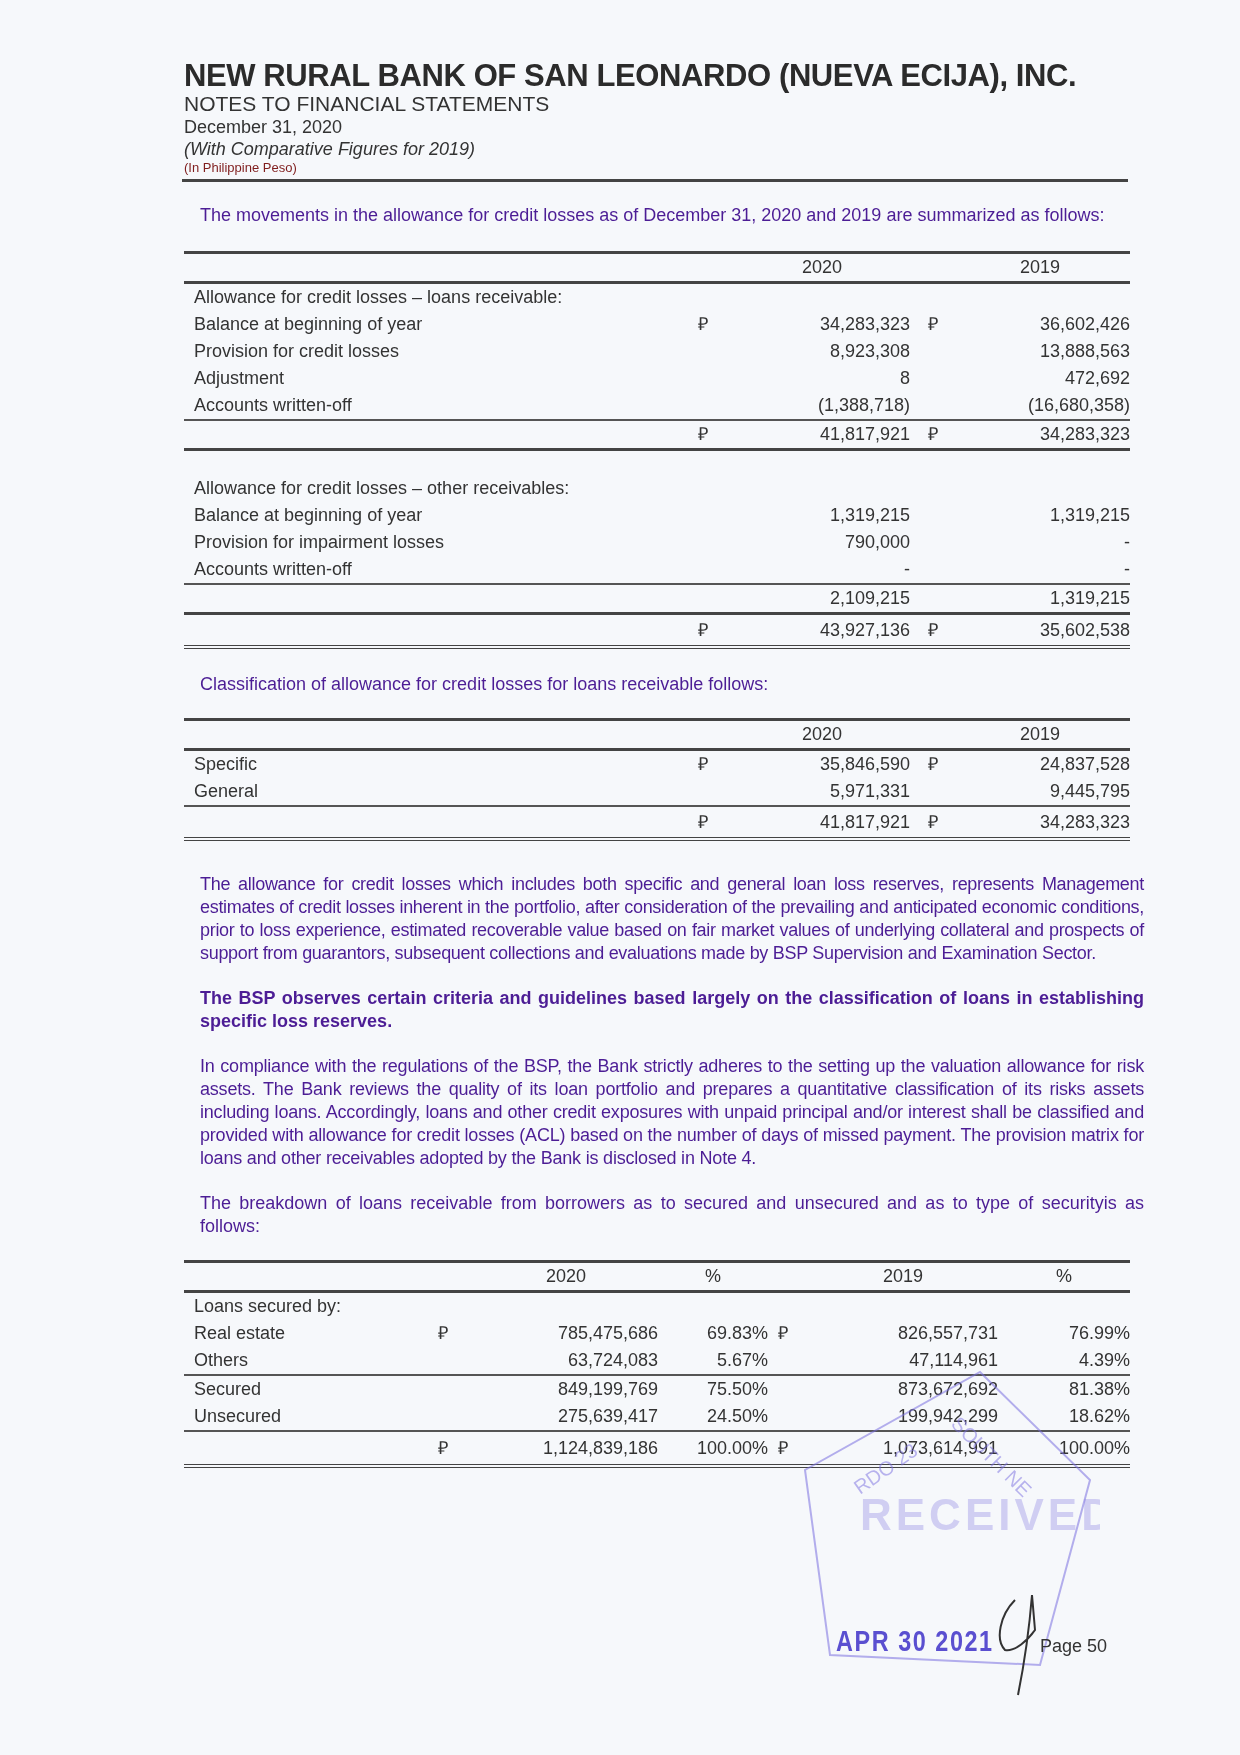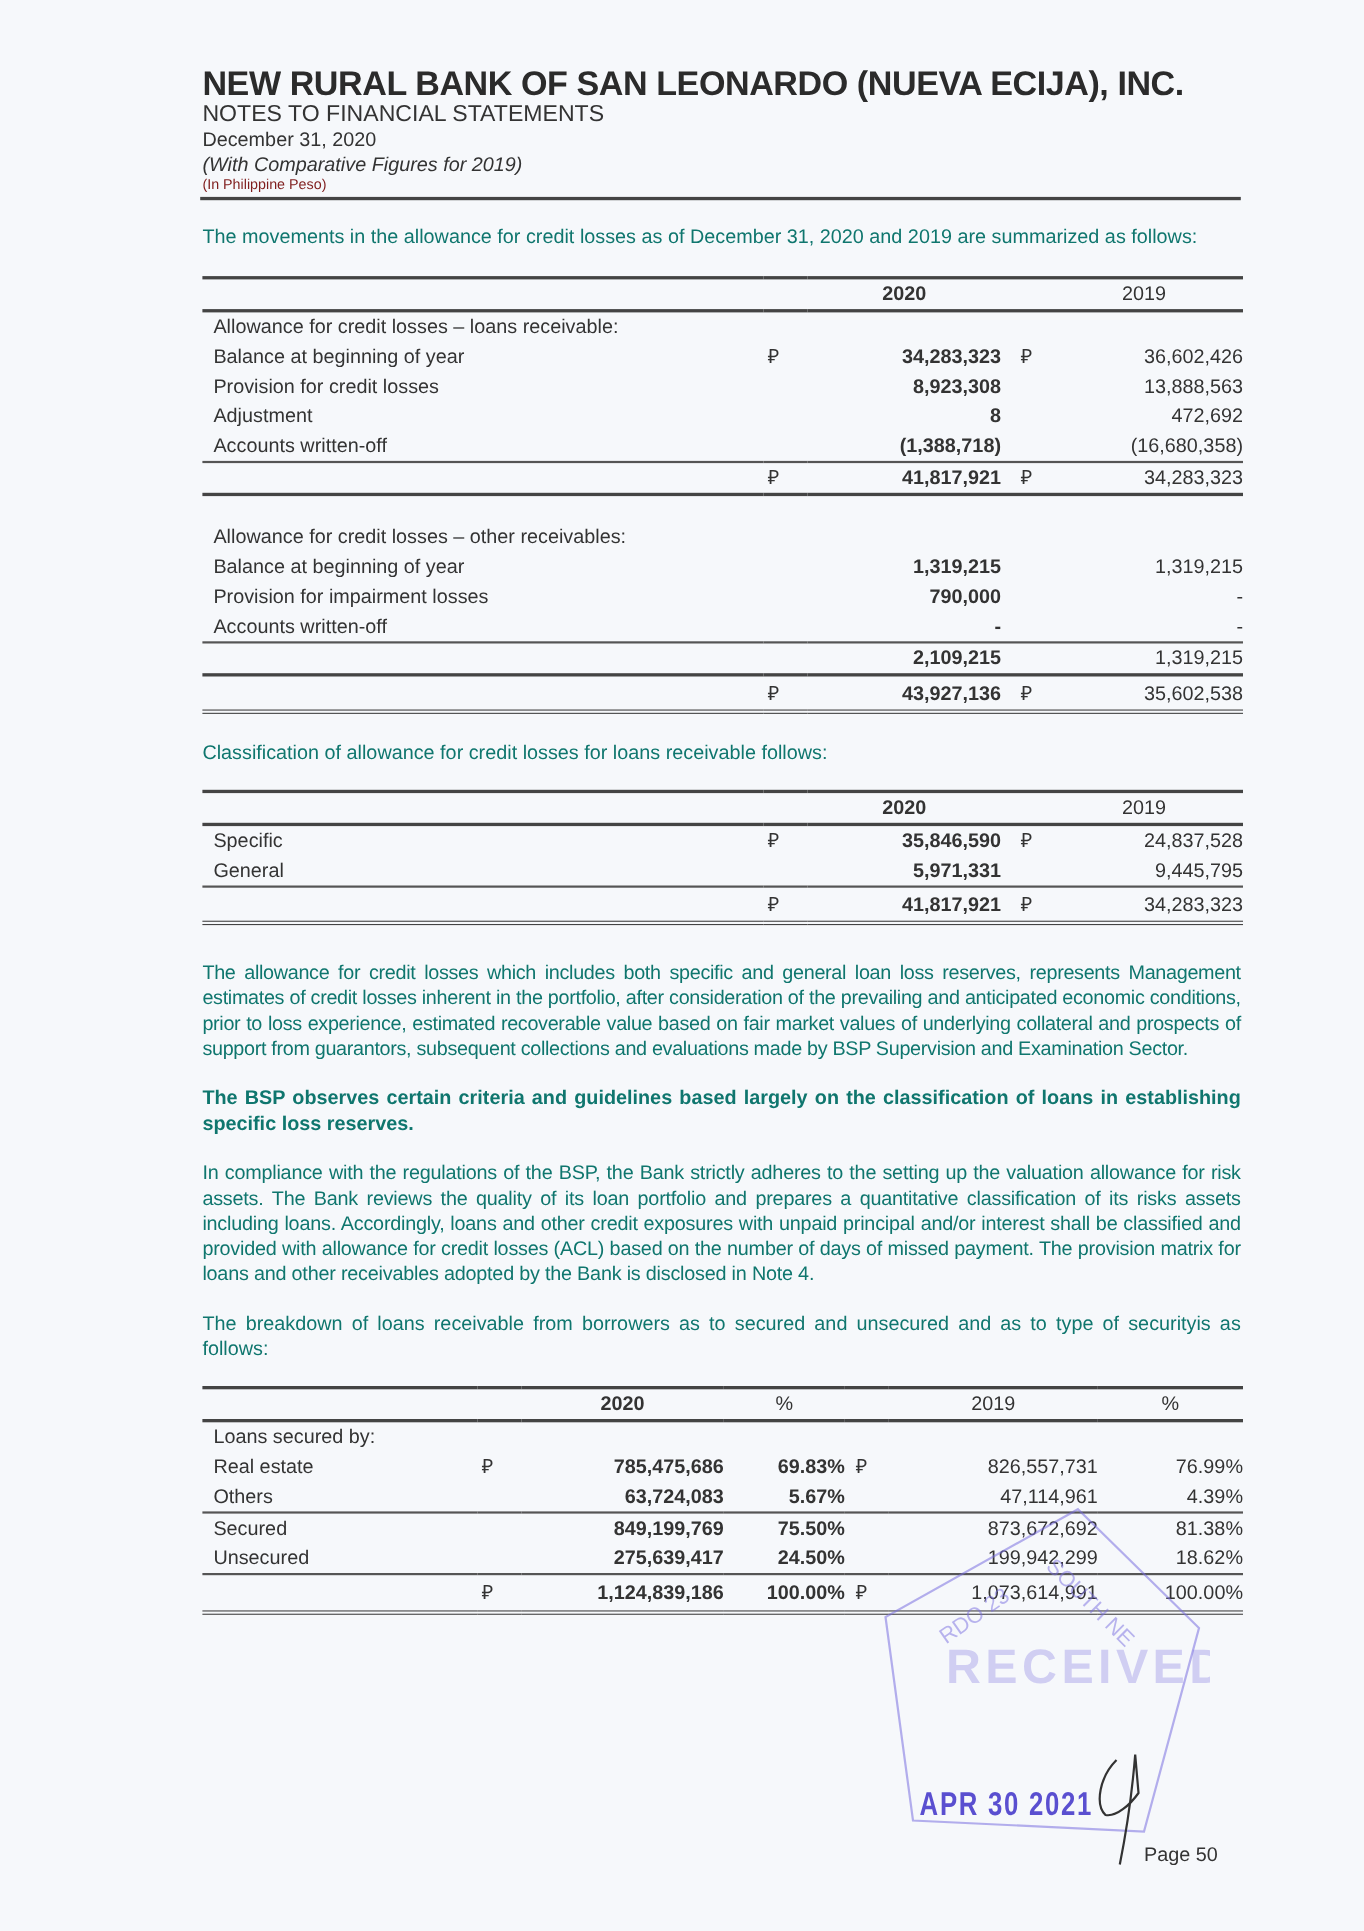--- a/index.html
+++ b/index.html
@@ -51,39 +51,39 @@
     }
     .hdr-rule {
       border-top: 3px solid #444;
       margin-top: 4px;
       width: 946px;
       margin-left: -2px;
     }
     p.para {
       font-size: 18px;
       line-height: 23px;
-      margin: 0;
+      margin: 16px;
       text-align: justify;
-      color: #0f766e;
+      color: #4c1d95;
       width: 944px;
     }
     table.fin {
       border-collapse: collapse;
       width: 946px;
       font-size: 18px;
       color: #333;
     }
     table.fin td {
       padding: 0;
       height: 27px;
       line-height: 27px;
       white-space: nowrap;
     }
     .num { text-align: right; }
-    .b { font-weight: bold; }
+    .b { font-weight: normal; }
     .peso { text-align: left; padding-left: 4px !important; }
     .ind { padding-left: 18px !important; }
     .ind2 { padding-left: 12px !important; margin-top: 21px; }
     .lbl { padding-left: 10px !important; }
     tr.thick-top td { border-top: 3px solid #444; }
     tr.thin-top td { border-top: 2px solid #555; }
     tr.thick-bottom td { border-bottom: 3px solid #444; }
     tr.dbl-bottom td { border-bottom: 4px double #444; }
     .ctr { text-align: center; }
 
@@ -103,21 +103,21 @@
       font-weight: bold;
       color: #5a4fd0;
       letter-spacing: 2px;
       transform: scaleX(0.78);
       transform-origin: left;
       font-family: "Liberation Sans", sans-serif;
     }
     .page-num {
       position: absolute;
       left: 1040px;
-      top: 1676px;
+      top: 1636px;
       font-size: 18px;
       color: #333;
     }
   </style>
 </head>
 <body>
 
 <div class="page">
 
   <div>

